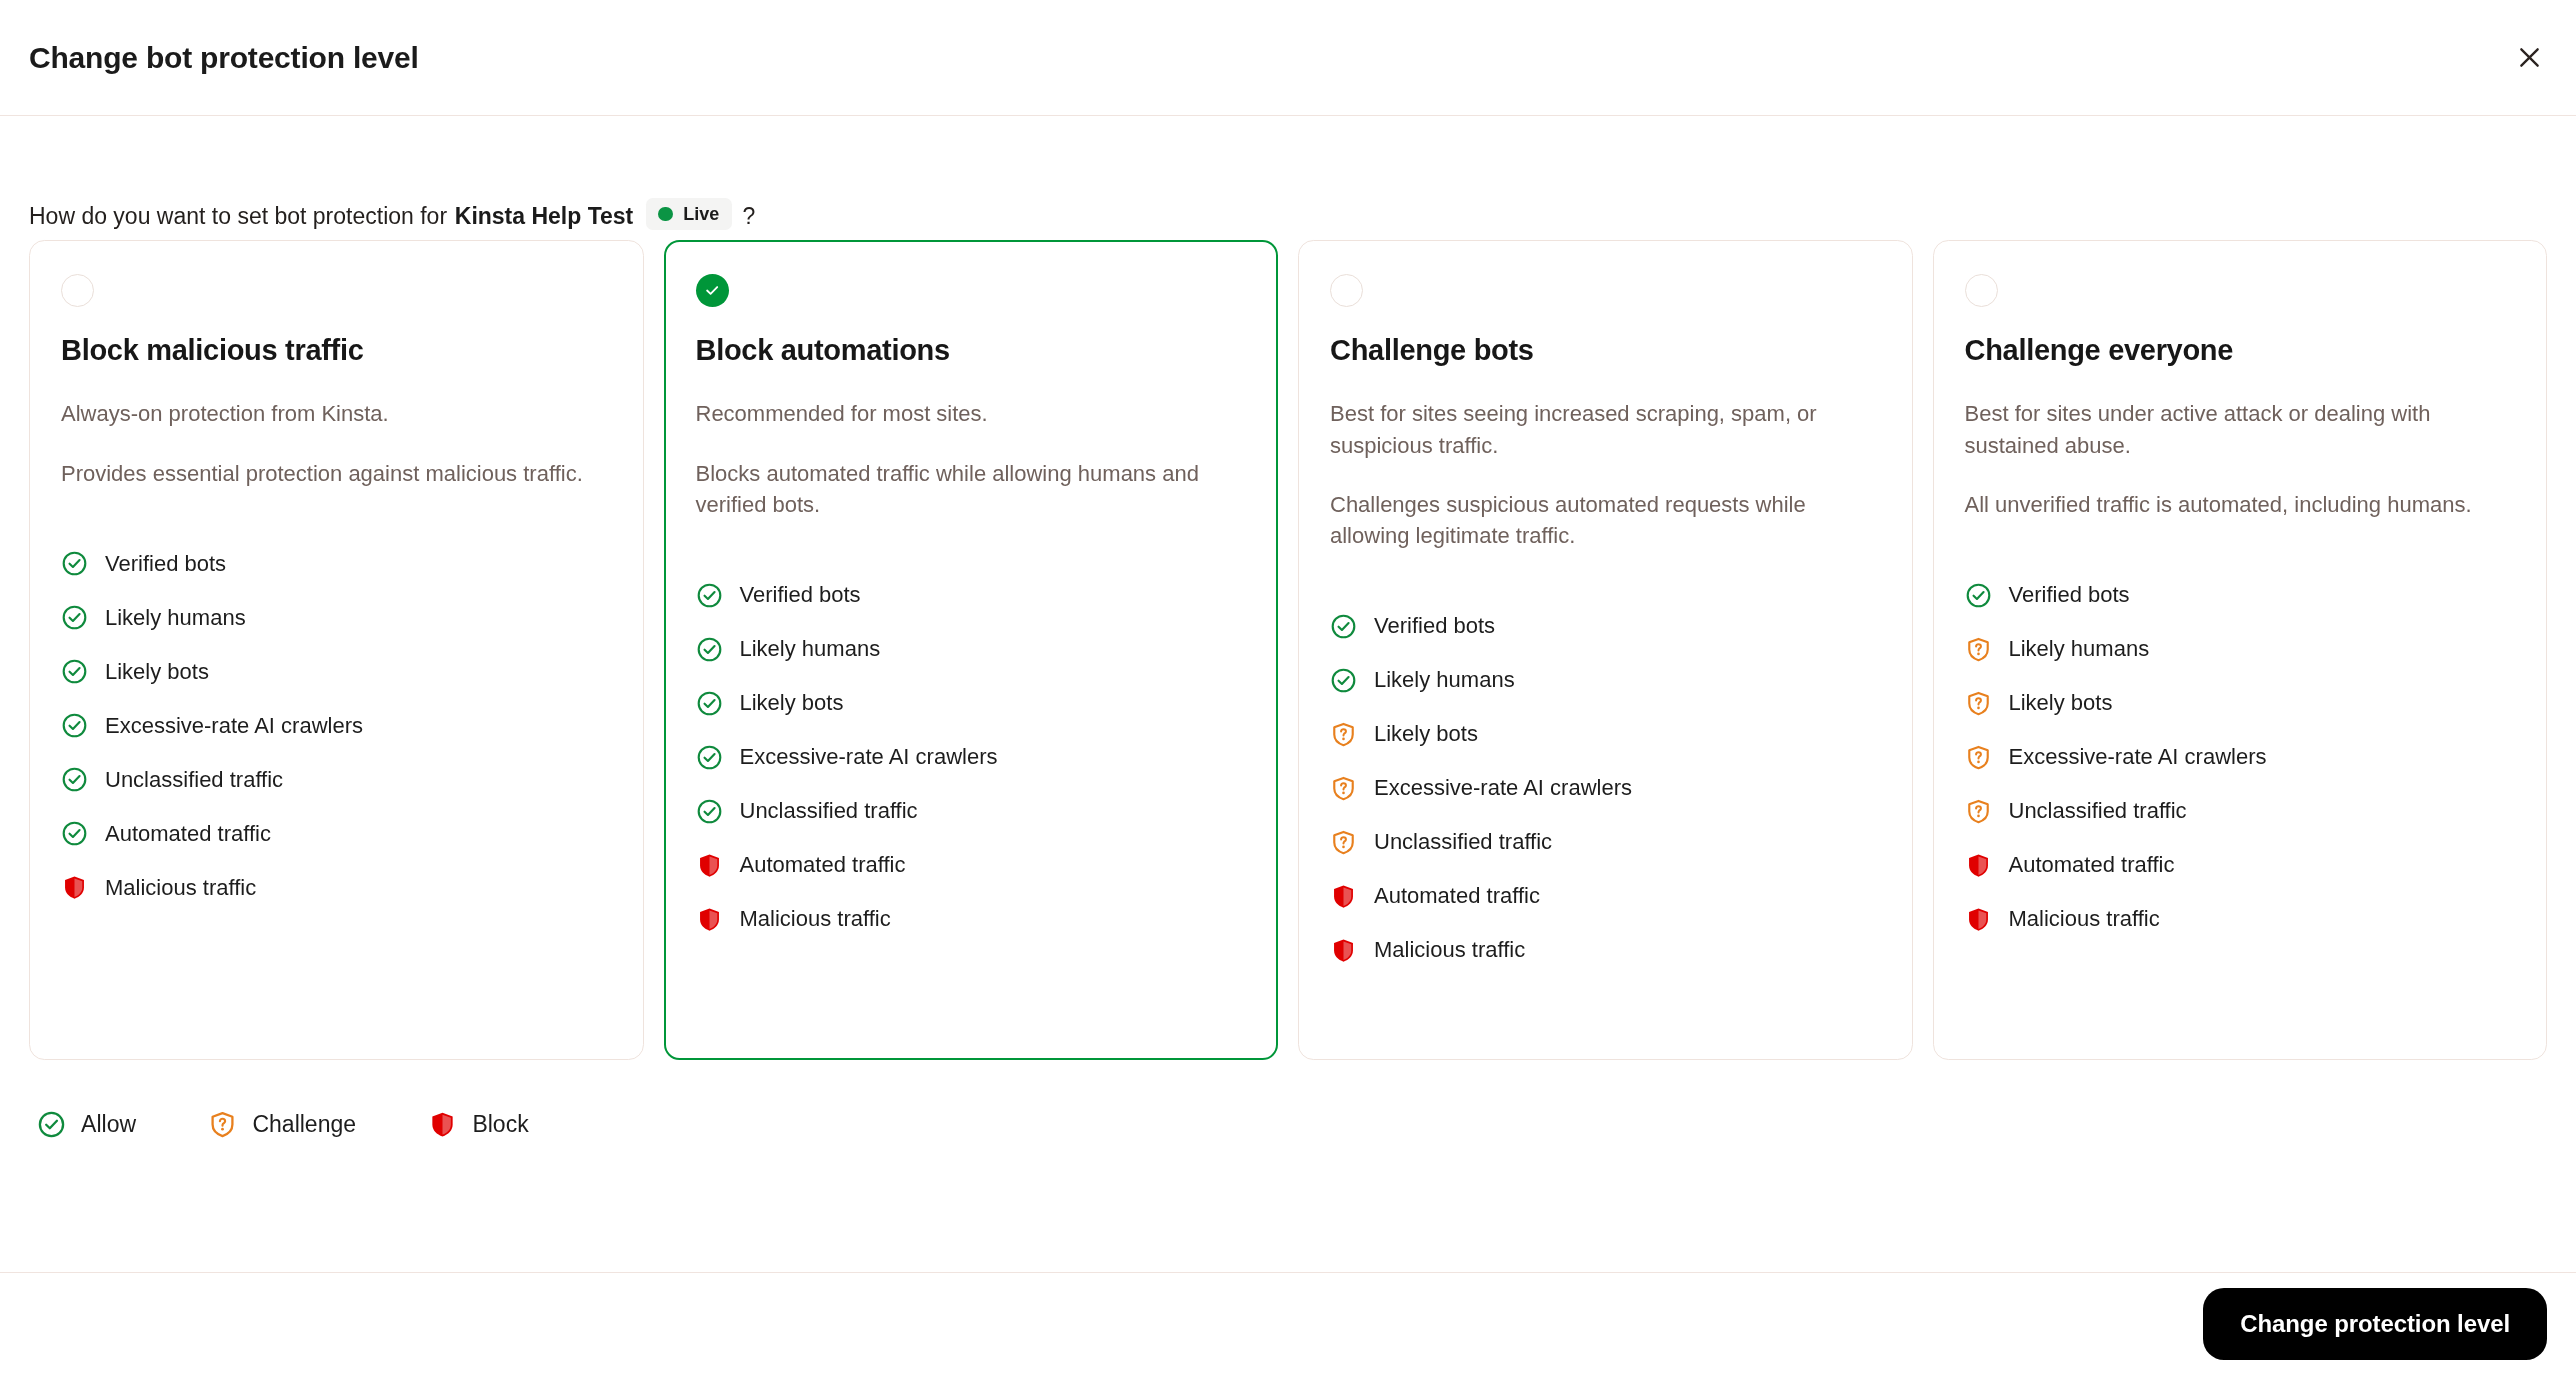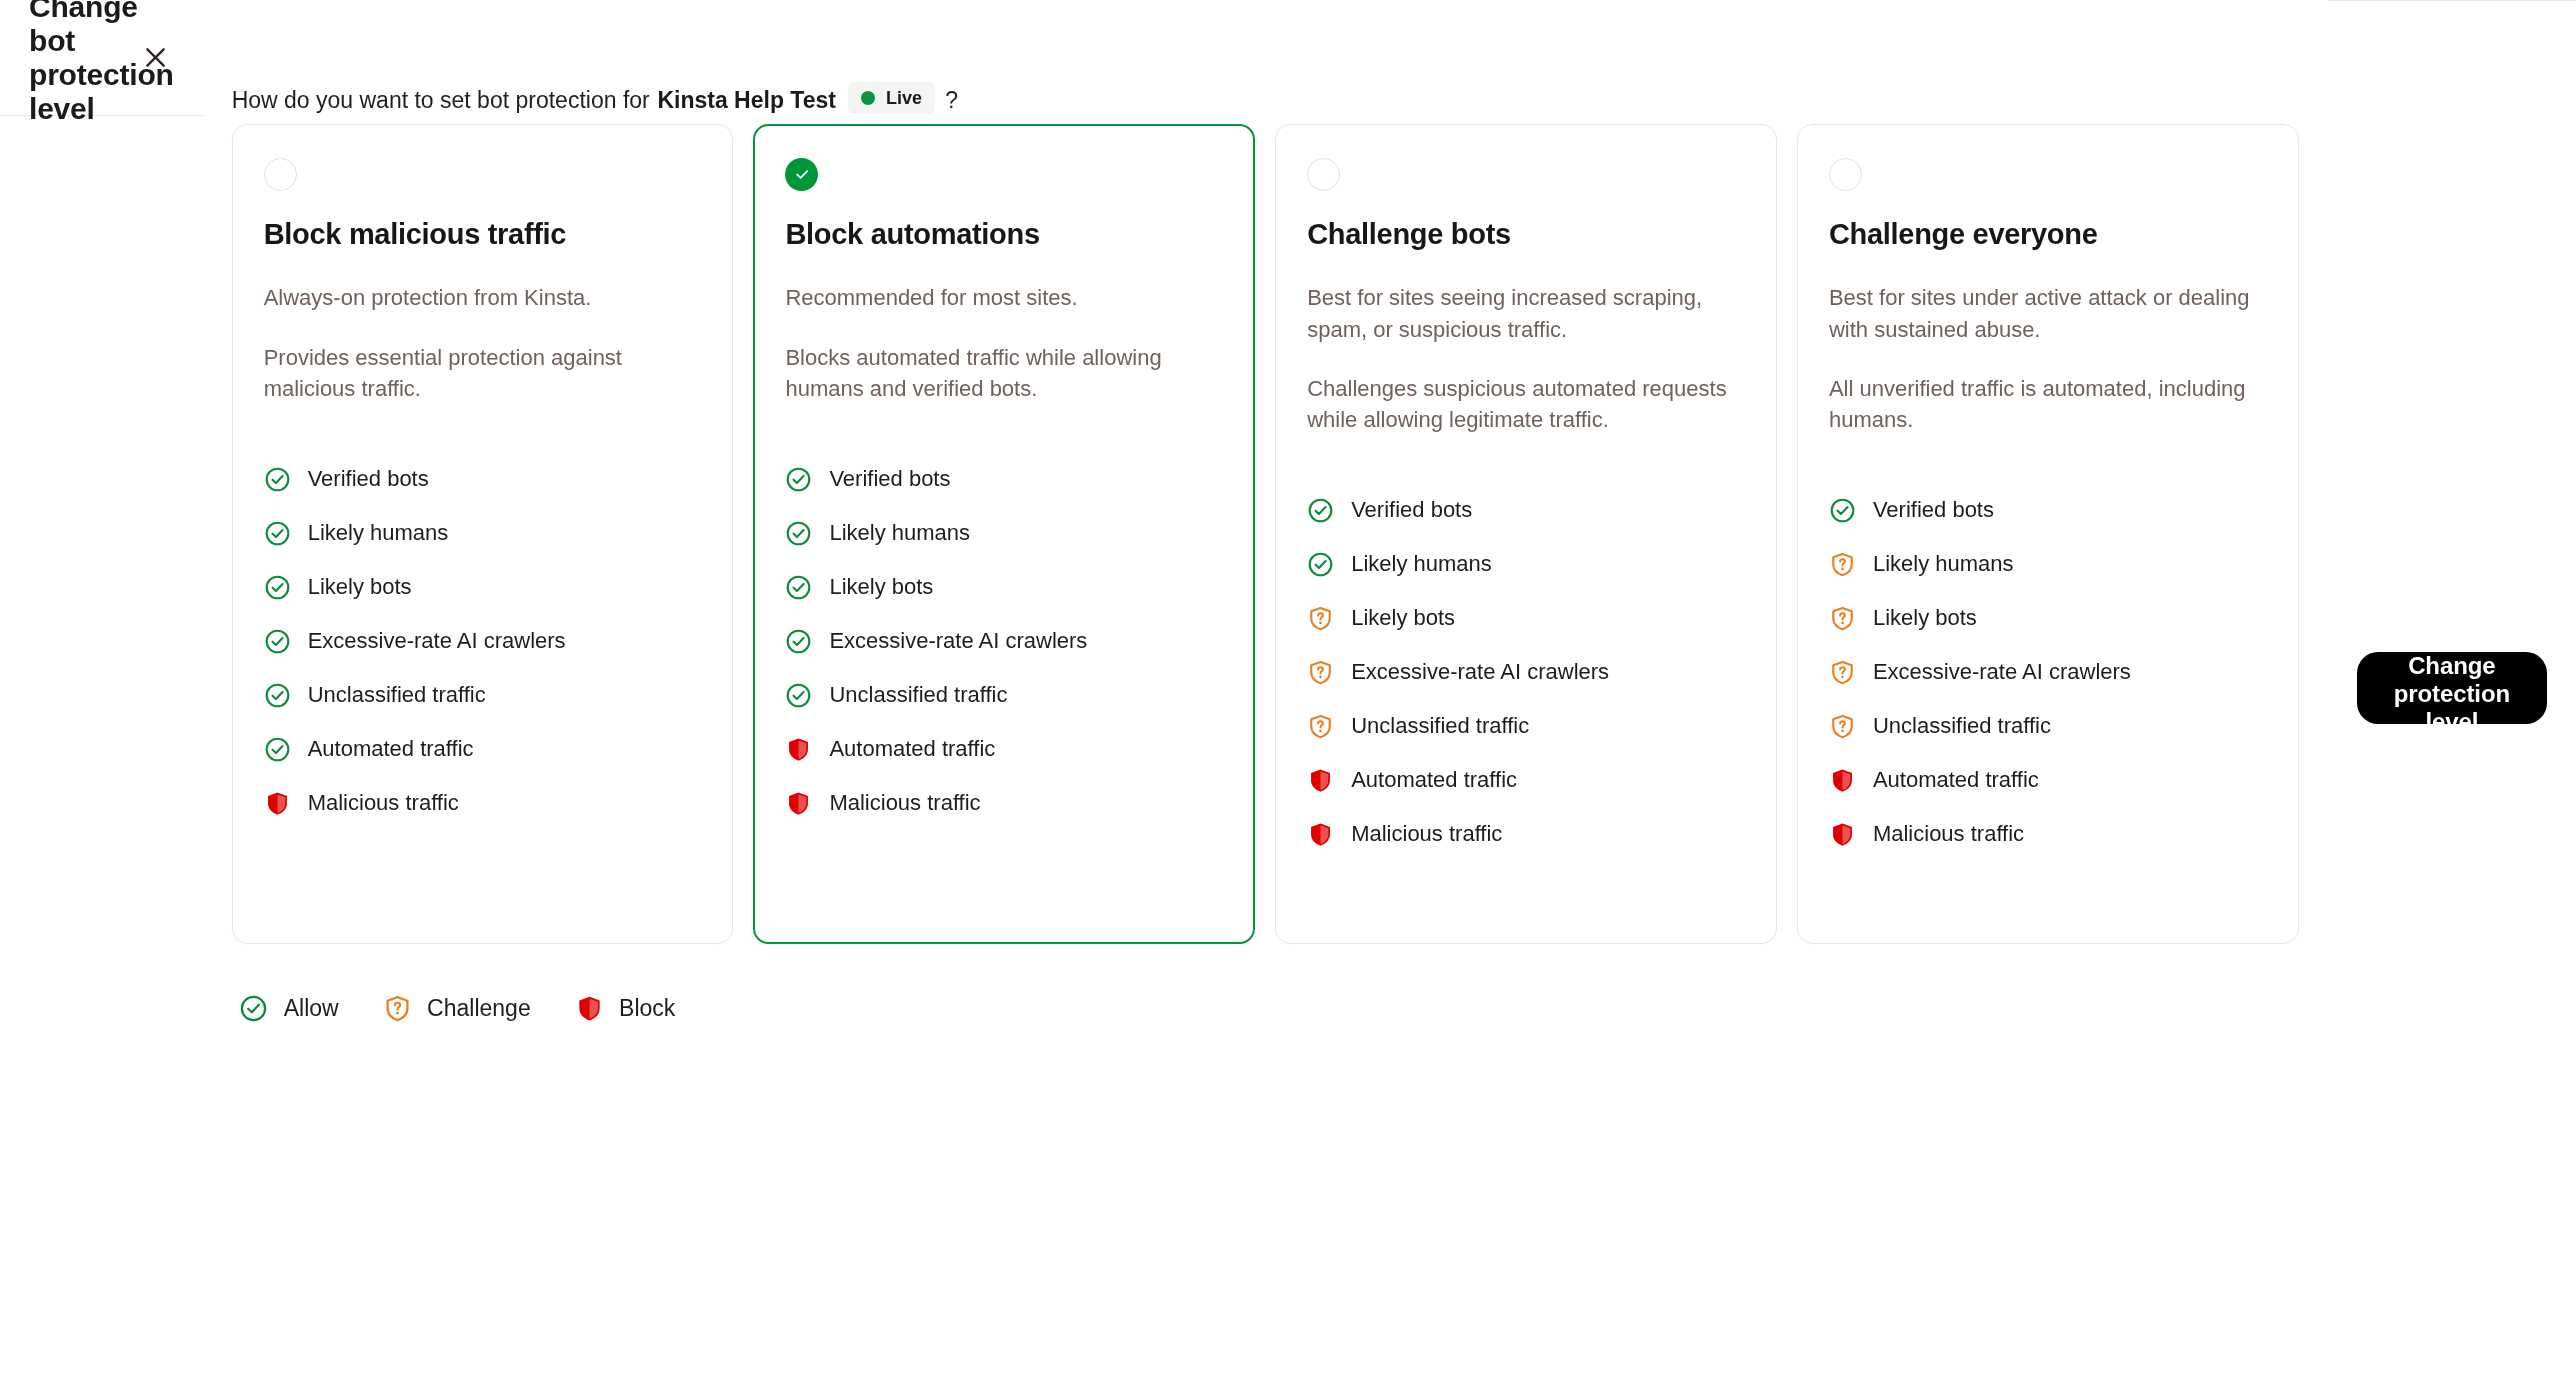--- a/index.html
+++ b/index.html
@@ -11,21 +11,21 @@
     font-family: "Liberation Sans", sans-serif;
     -webkit-font-smoothing: antialiased;
   }
 
   .modal {
     position: relative;
     width: 2576px;
     height: 1374px;
     background: #ffffff;
     display: flex;
-    flex-direction: row;
+    flex-direction: column;
     overflow: hidden;
   }
 
   
   .modal-header {
     position: relative;
     height: 116px;
     flex: 0 0 116px;
     border-bottom: 1.9px solid #f0e4df;
     display: flex;
@@ -177,21 +177,21 @@
   .feature-label {
     font-size: 22px;
     color: #1d1d1d;
     line-height: 1;
   }
 
   
   .legend {
     display: flex;
     align-items: center;
-    gap: 44px;
+    gap: 72px;
     margin-top: 50px;
     padding-left: 7.7px;
   }
   .legend-item {
     display: flex;
     align-items: center;
     gap: 15.4px;
   }
   .legend-icon {
     width: 29px; height: 29px;

